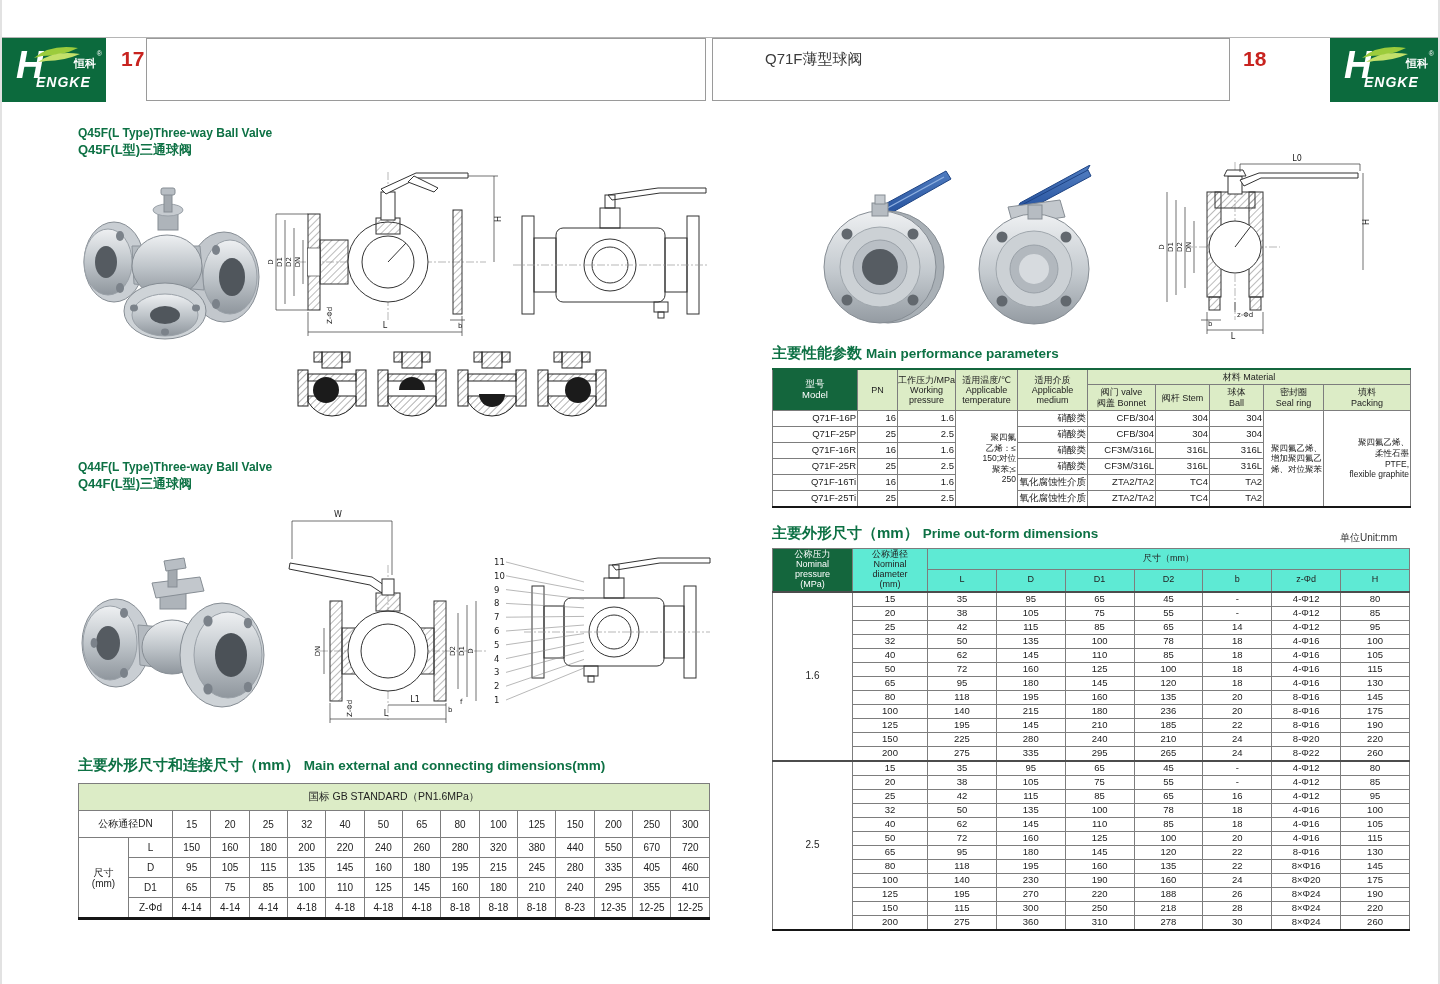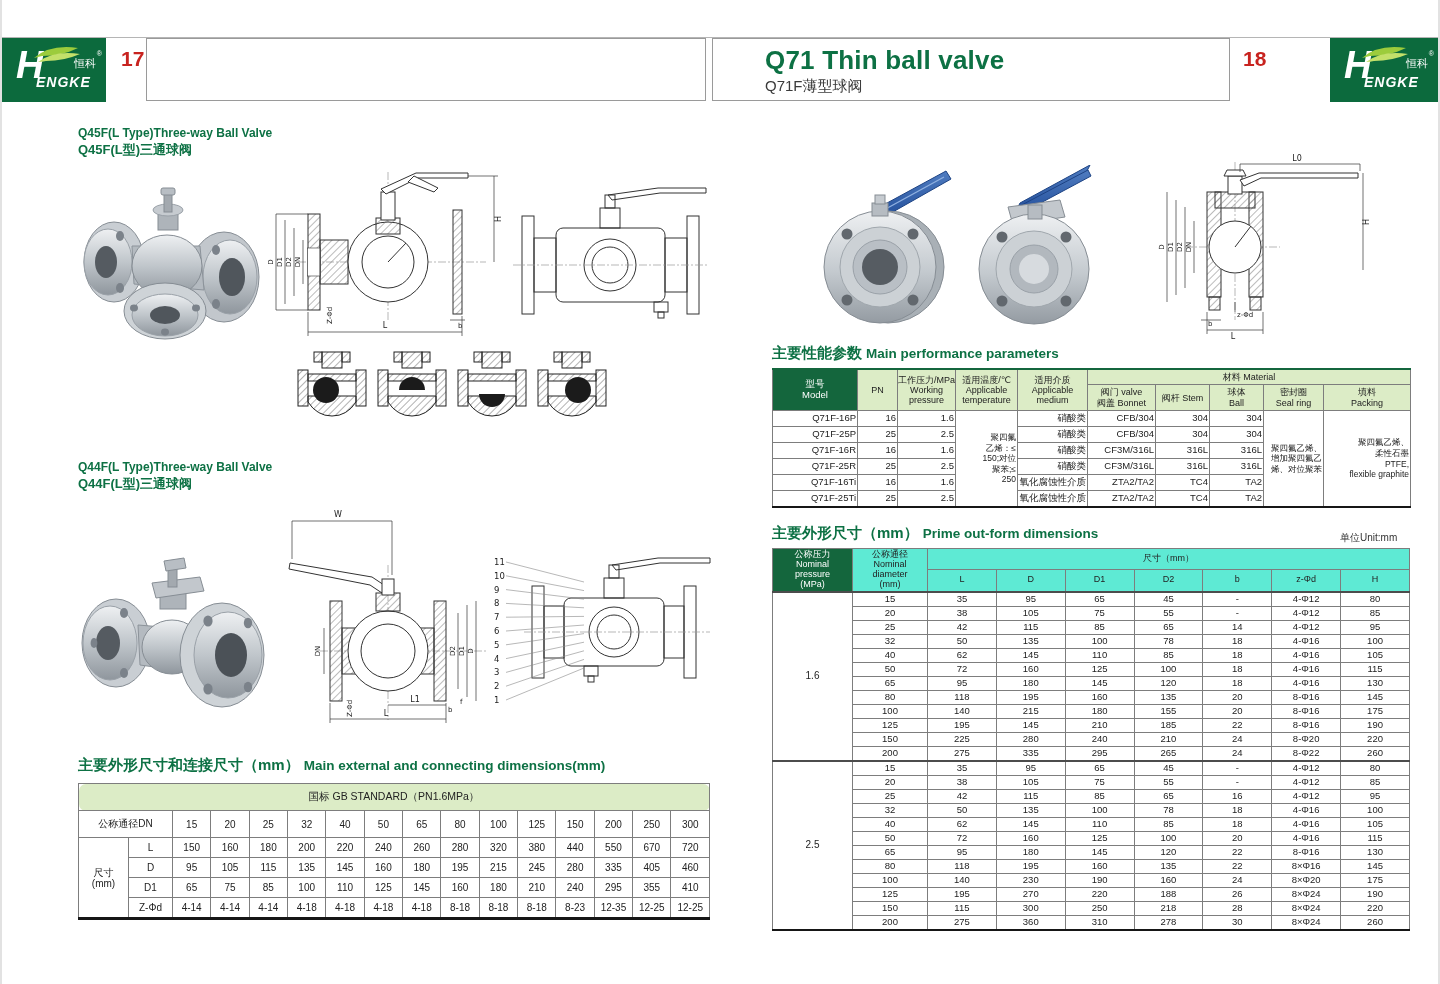--- a/index.html
+++ b/index.html
@@ -7,42 +7,42 @@
        font-family:"Liberation Sans","DejaVu Sans",sans-serif;color:#222;overflow:hidden;}
   .abs{position:absolute;}
   .top-rule{left:0;top:37px;width:1440px;height:0;border-top:1px solid #b5b5b5;}
   .edge-l{left:0;top:0;width:2px;height:984px;background:#e2e2e2;}
   .edge-r{right:0;top:0;width:2px;height:984px;background:#e2e2e2;}
 
   
   .logo-box{background:#0c6a3d;overflow:hidden;}
   .logo-h{position:absolute;left:14px;top:8px;font-size:38px;font-weight:bold;font-style:italic;color:#fff;line-height:1;}
   .logo-rest{position:absolute;left:34px;top:36px;font-size:14px;font-weight:bold;font-style:italic;color:#fff;letter-spacing:1px;}
-  .logo-cn{position:absolute;right:10px;top:18px;font-size:11px;color:#fff;font-weight:normal;}
+  .logo-cn{position:absolute;right:10px;top:18px;font-size:11px;color:#fff;font-weight:bold;}
   .logo-reg{position:absolute;right:4px;top:12px;font-size:7px;color:#fff;}
   .logo-leaf{position:absolute;left:30px;top:4px;}
   .page-no{font-size:21px;font-weight:bold;color:#c8231f;line-height:1;}
   .head-box{background:#fff;border:1px solid #9a9a9a;}
   .head-title{font-size:26px;font-weight:bold;color:#0d7144;line-height:1.05;letter-spacing:0.2px;}
   .head-sub{font-size:15px;color:#3a3a3a;margin-top:3px;}
 
   
   .sec-title-en{font-size:12px;font-weight:bold;color:#0d7144;line-height:1.3;}
   .sec-title-cn{font-size:13px;font-weight:bold;color:#0d7144;line-height:1.3;}
   .tbl-title .cn{font-size:15px;font-weight:bold;color:#0d7144;}
   .tbl-title .en{font-size:13.5px;font-weight:bold;color:#0d7144;margin-left:4px;}
   .unit-label{font-size:10px;color:#333;}
 
   
   table{border-collapse:collapse;table-layout:fixed;background:#fff;}
   td,th{border:1px solid #7d7d7d;text-align:center;vertical-align:middle;padding:0 1px;font-weight:normal;}
   .pre{white-space:pre-line;}
 
   .ltable{width:632px;font-size:10px;border-bottom:3px solid #161616;}
-  .ltable .gb-head{background:#dcecc6;height:26px;font-size:10.5px;color:#222;border-radius:7px;}
+  .ltable .gb-head{background:#dcecc6;height:26px;font-size:10.5px;color:#222;}
   .ltable .dn-label{font-size:10px;}
   .ltable .dn-row td,.ltable .dn-row th{height:26px;}
   .ltable tr.ldata td,.ltable tr.ldata th{height:19px;}
   .ltable .size-label{font-size:10px;line-height:1.1;}
 
   .ptable{width:638px;font-size:9.5px;border-top:2px solid #14663d;border-bottom:2.5px solid #161616;}
   .ptable th{background:#dcecc6;font-size:9px;line-height:1.15;padding:2px 0;color:#222;}
   .ptable th.dark{background:#14663d;color:#fff;font-size:9.5px;}
   .ptable td{height:15px;line-height:1.1;text-align:right;}
   .ptable .temp-cell,.ptable .seal-cell,.ptable .pack-cell{font-size:8.5px;line-height:1.25;}
@@ -75,21 +75,20 @@
   </svg>
   <span class="logo-rest">ENGKE</span>
   <span class="logo-cn">恒科</span>
   <span class="logo-reg">®</span>
 </div>
 <div class="abs page-no" style="left:121px;top:48px">17</div>
 <div class="abs head-box" style="left:146px;top:38px;width:560px;height:63px;padding:8px 0 0 30px;box-sizing:border-box">
 </div>
 
 <div class="abs head-box" style="left:712px;top:38px;width:518px;height:63px;padding:8px 0 0 52px;box-sizing:border-box">
-  <div class="head-title">Q71 Thin ball valve</div>
   <div class="head-sub">Q71F薄型球阀</div>
 </div>
 <div class="abs page-no" style="left:1243px;top:48px">18</div>
 <div class="abs logo-box" style="left:1330px;top:38px;width:108px;height:64px">
   <span class="logo-h">H</span>
   <svg class="logo-leaf" width="50" height="22" viewBox="0 0 50 22">
     <path d="M2,16 Q18,2 46,6 Q30,14 10,14 Q6,15 2,16 Z" fill="#9ccc3c"></path>
     <path d="M6,20 Q22,8 48,12 Q32,19 14,19 Q10,20 6,20 Z" fill="#c3e06a"></path>
   </svg>
   <span class="logo-rest">ENGKE</span>
@@ -778,21 +777,21 @@
         <td>135</td>
         <td>20</td>
         <td>8-Φ16</td>
         <td>145</td>
       </tr>
       <tr>
         <td>100</td>
         <td>140</td>
         <td>215</td>
         <td>180</td>
-        <td>155</td>
+        <td>236</td>
         <td>20</td>
         <td>8-Φ16</td>
         <td>175</td>
       </tr>
       <tr>
         <td>125</td>
         <td>195</td>
         <td>145</td>
         <td>210</td>
         <td>185</td>

